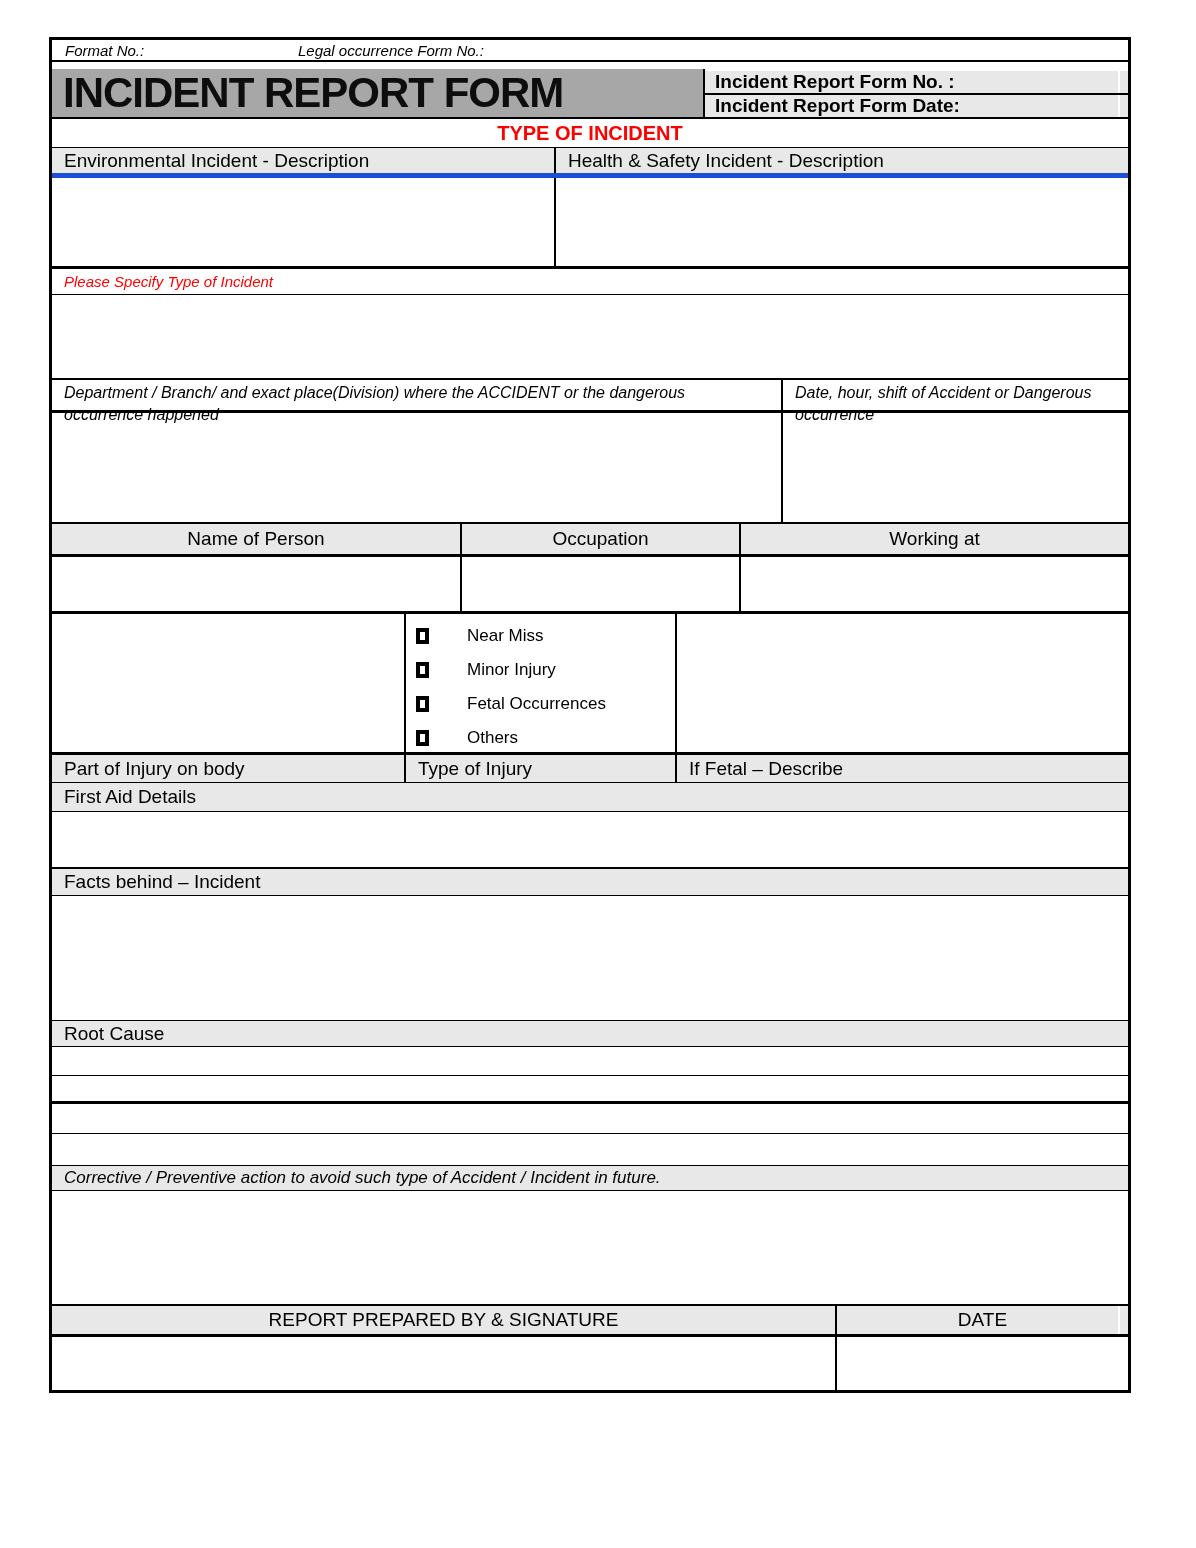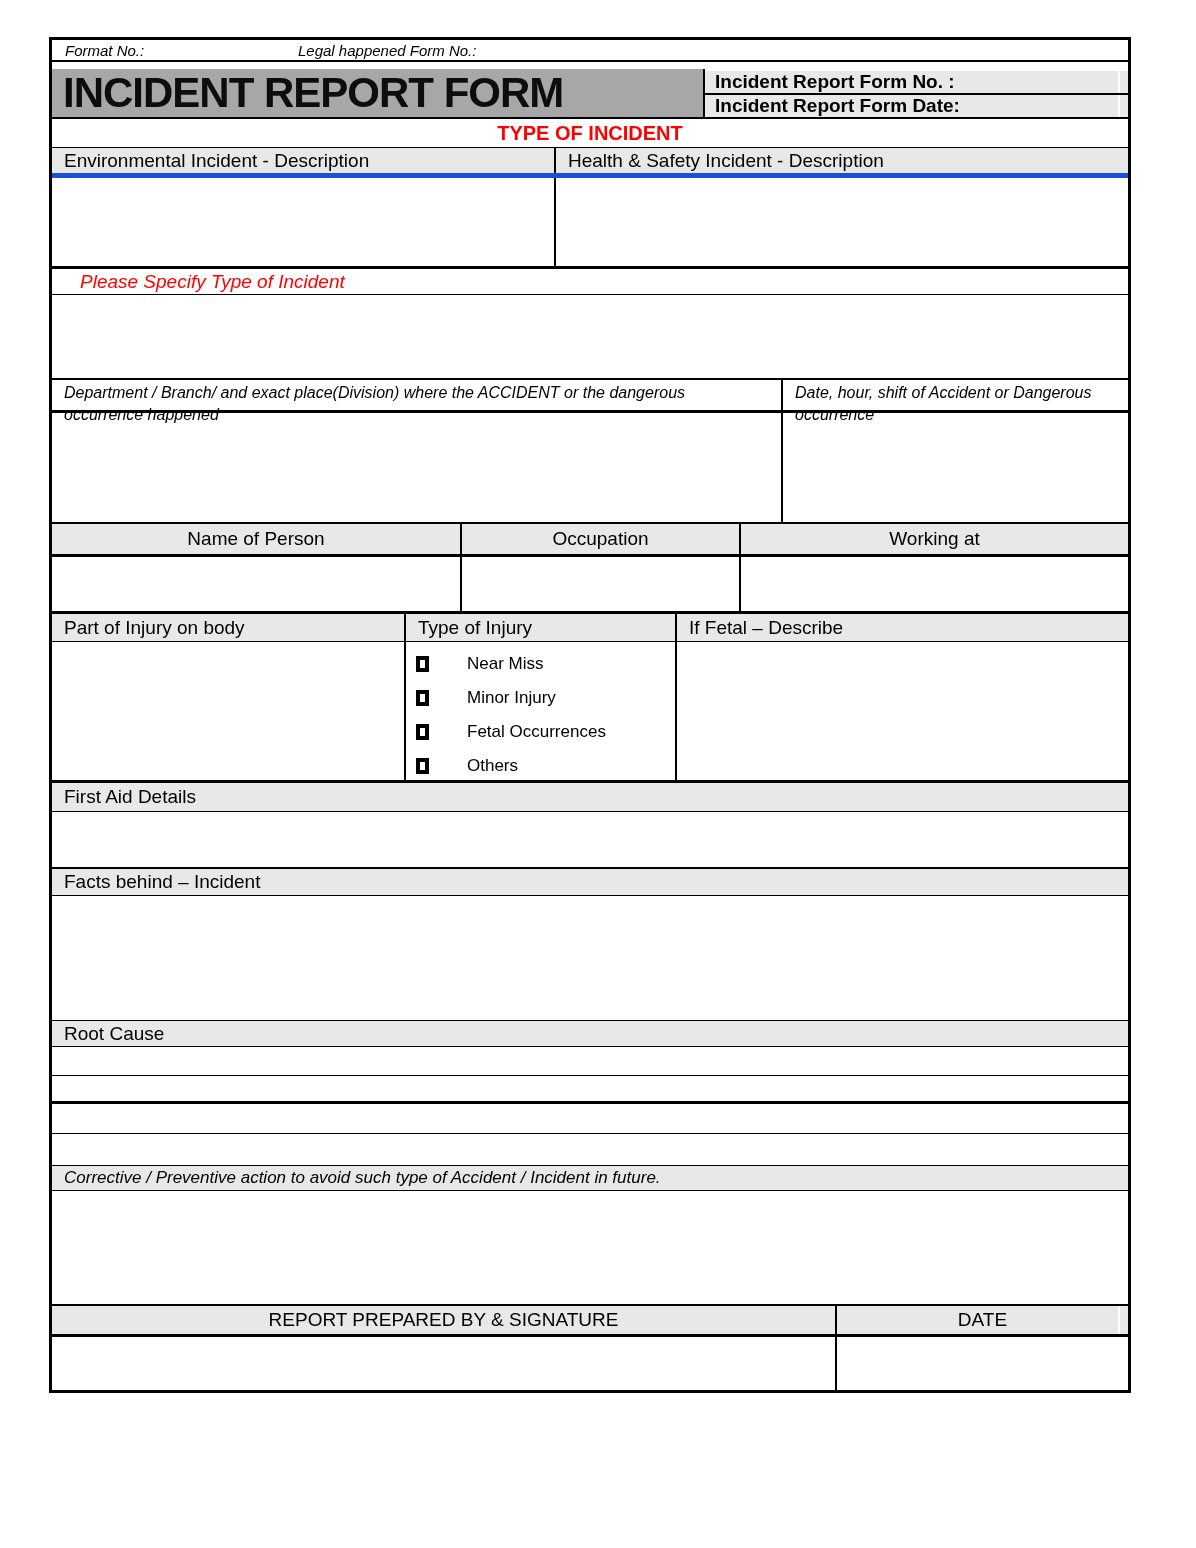--- a/index.html
+++ b/index.html
@@ -72,21 +72,21 @@
     width:2px; background:#fff;
   }
 
   .type-title { font-size:20px; font-weight:bold; color:#ff0000; }
 
   
   .c-env  { width:504px; }
   .c-hs   { flex:1; }
   .hdr-text { display:flex; align-items:center; padding-left:12px; font-size:19px; }
 
-  .specify-label { font-style:italic; font-size:19px; color:#ff0000; padding-left:28px; }
+  .specify-label { font-style:italic; font-size:15px; color:#ff0000; padding-left:12px; }
 
   
   .c-dept { width:731px; }
   .c-date { flex:1; }
   .dept-text { padding:2px 14px 0 12px; font-style:italic; font-size:16px; line-height:22px; }
 
   
   .c-p1 { width:410px; }
   .c-p2 { width:279px; }
   .c-p3 { flex:1; }
@@ -113,21 +113,21 @@
   .c-s2 { flex:1; }
 </style>
 </head>
 <body>
 
 <div class="page">
   <div class="form">
 
     <div class="row r-format">
       <span class="fmt-label">Format No.:</span>
-      <span class="fmt-legal">Legal happened Form No.:</span>
+      <span class="fmt-legal">Legal occurrence Form No.:</span>
     </div>
 
     <div class="row r-title">
       <div class="title-cell">INCIDENT REPORT FORM</div>
       <div class="title-right">
         <div class="hcell endline">Incident Report Form No. :</div>
         <div class="hcell endline">Incident Report Form Date:</div>
       </div>
     </div>
 
@@ -162,49 +162,49 @@
       <div class="cell vdiv c-p1 center-text">Name of Person</div>
       <div class="cell vdiv c-p2 center-text">Occupation</div>
       <div class="cell c-p3 center-text">Working at</div>
     </div>
     <div class="row r-personbox">
       <div class="cell vdiv c-p1"></div>
       <div class="cell vdiv c-p2"></div>
       <div class="cell c-p3"></div>
     </div>
 
+    <div class="row r-injurybox">
+      <div class="cell vdiv c-i1"></div>
+      <div class="cell vdiv c-i2">
+        <div class="chk-list">
+          <div class="chk-item">
+            <span class="chk-box"></span>
+            <span class="chk-label">Near Miss</span>
+          </div>
+          <div class="chk-item">
+            <span class="chk-box"></span>
+            <span class="chk-label">Minor Injury</span>
+          </div>
+          <div class="chk-item">
+            <span class="chk-box"></span>
+            <span class="chk-label">Fetal Occurrences</span>
+          </div>
+          <div class="chk-item">
+            <span class="chk-box"></span>
+            <span class="chk-label">Others</span>
+          </div>
+        </div>
+      </div>
+      <div class="cell c-i3"></div>
+    </div>
     <div class="row r-injuryhdr gray">
       <div class="cell vdiv c-i1 hdr-text">Part of Injury on body</div>
       <div class="cell vdiv c-i2 hdr-text">Type of Injury</div>
       <div class="cell c-i3 hdr-text">If Fetal – Describe</div>
     </div>
-    <div class="row r-injurybox">
-      <div class="cell vdiv c-i1"></div>
-      <div class="cell vdiv c-i2">
-        <div class="chk-list">
-          <div class="chk-item">
-            <span class="chk-box"></span>
-            <span class="chk-label">Near Miss</span>
-          </div>
-          <div class="chk-item">
-            <span class="chk-box"></span>
-            <span class="chk-label">Minor Injury</span>
-          </div>
-          <div class="chk-item">
-            <span class="chk-box"></span>
-            <span class="chk-label">Fetal Occurrences</span>
-          </div>
-          <div class="chk-item">
-            <span class="chk-box"></span>
-            <span class="chk-label">Others</span>
-          </div>
-        </div>
-      </div>
-      <div class="cell c-i3"></div>
-    </div>
 
     <div class="row r-sechdr gray">
       <span class="sec-label">First Aid Details</span>
     </div>
     <div class="row r-fabox"></div>
 
     <div class="row r-factshdr gray">
       <span class="sec-label">Facts behind – Incident</span>
     </div>
     <div class="row r-factsbox"></div>

